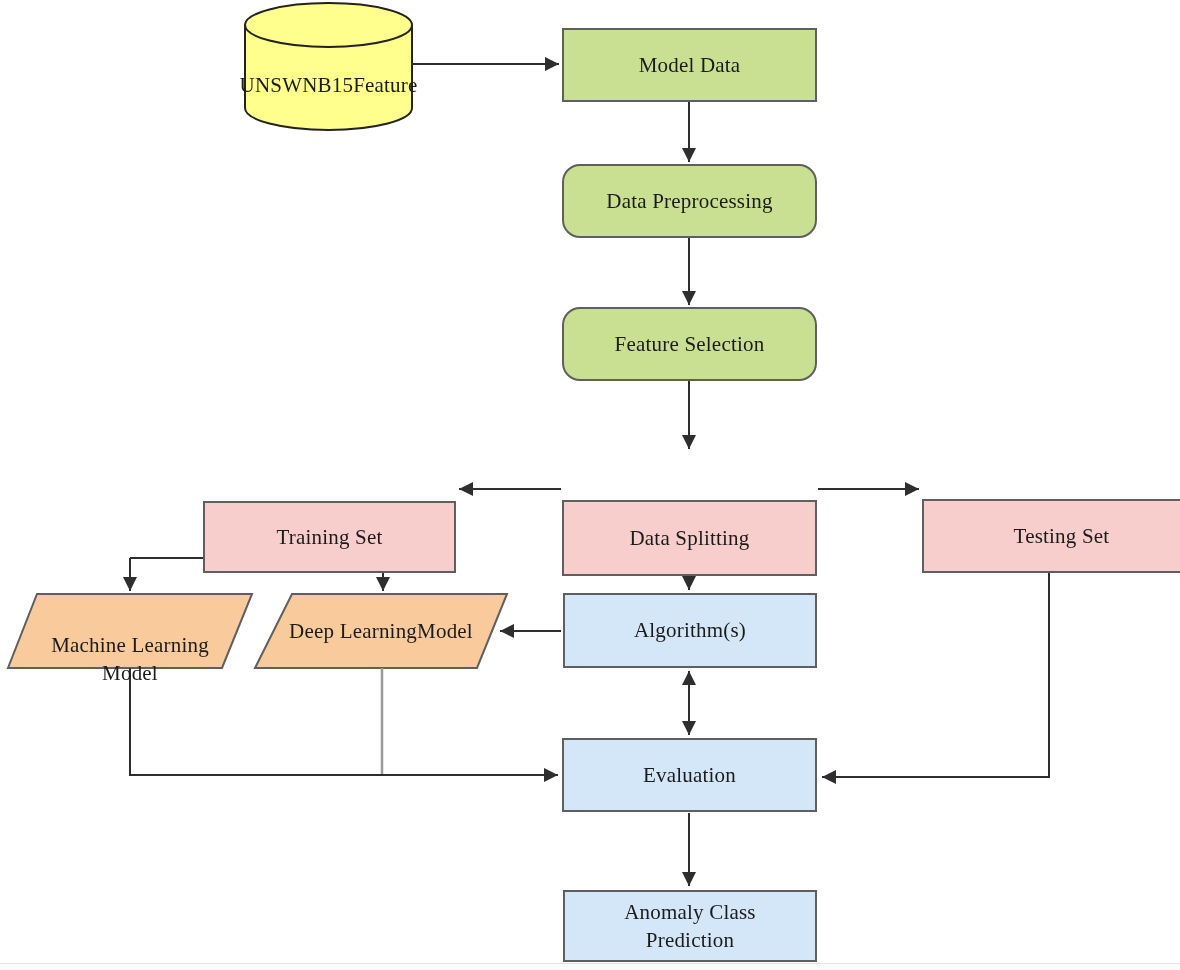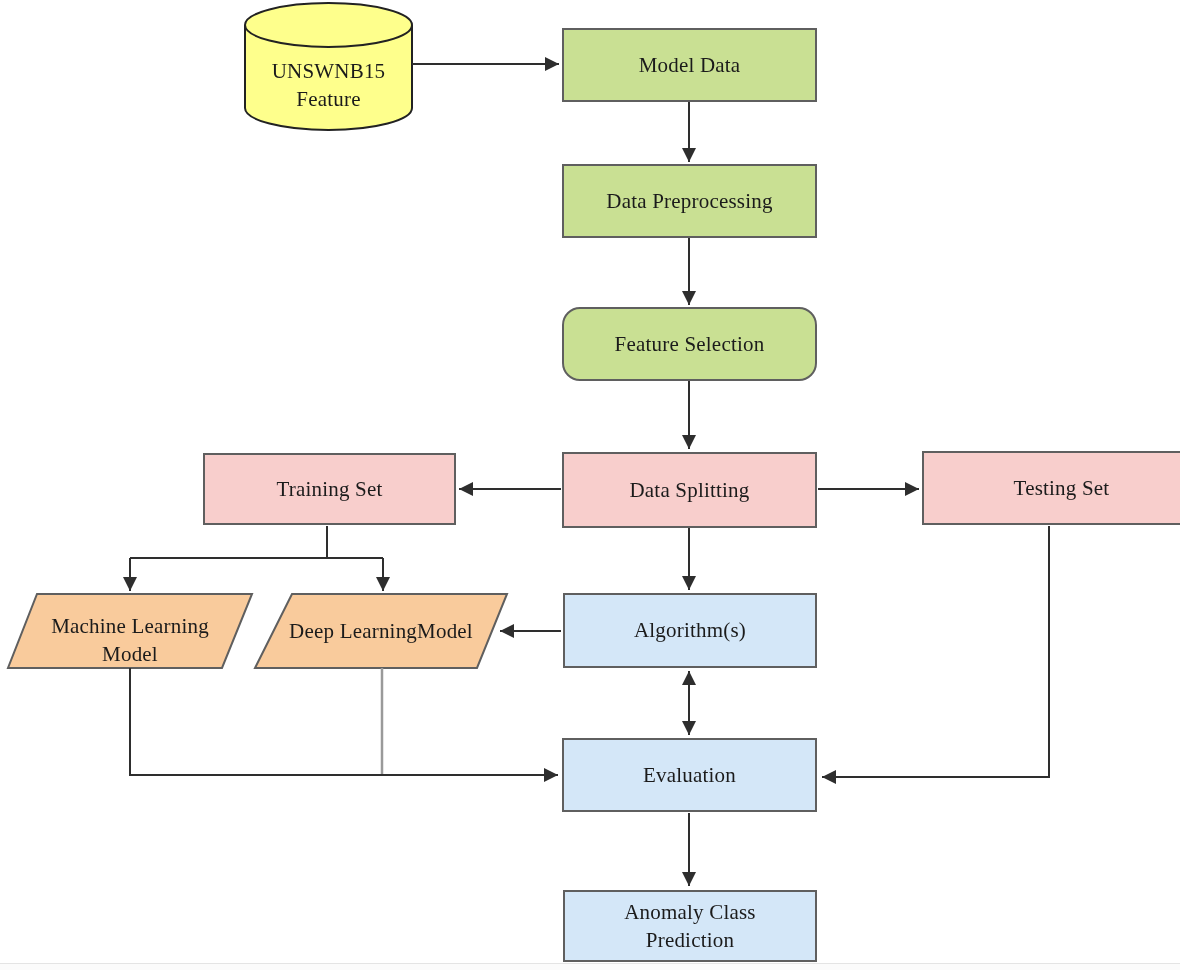--- a/index.html
+++ b/index.html
@@ -9,21 +9,21 @@
     overflow:hidden;
   }
   #edges{position:absolute;left:0;top:0;z-index:1;}
   .node{
     position:absolute;z-index:2;box-sizing:border-box;
     display:flex;align-items:center;justify-content:center;text-align:center;
     font-size:21px;line-height:1.35;letter-spacing:.2px;
   }
   .rect{border:2px solid var(--c-border);}
   .green{background:var(--c-green);}
-  .pink{background:var(--c-pink);}
+  .pink{background:var(--c-pink);margin-top:48px;}
   .blue{background:var(--c-blue);}
   .shape-label{
     position:absolute;z-index:3;display:flex;align-items:center;justify-content:center;
     text-align:center;font-size:21px;line-height:1.35;letter-spacing:.2px;
   }
   .edge{stroke:var(--c-connector);stroke-width:2;fill:none;}
   .edge-gray{stroke:var(--c-connector_gray);stroke-width:2.5;fill:none;}
   .shape{stroke:var(--c-border);stroke-width:2;}
   .cyl{stroke:var(--c-cyl_border);stroke-width:2;}
   #bottom-edge{
@@ -64,50 +64,50 @@
     <path class="edge" d="M130 558 V591" marker-end="url(#arr)"></path>
     <path class="edge" d="M383 558 V591" marker-end="url(#arr)"></path>
     <path class="edge" d="M561 631 H500" marker-end="url(#arr)"></path>
     <path class="edge" d="M689 671 V735" marker-start="url(#arr)" marker-end="url(#arr)"></path>
     <path class="edge" d="M130 668 V775 H558" marker-end="url(#arr)"></path>
     <path class="edge-gray" d="M382 668 V774"></path>
     <path class="edge" d="M1049 526 V777 H822" marker-end="url(#arr)"></path>
     <path class="edge" d="M689 813 V886" marker-end="url(#arr)"></path>
   </svg>
 
-  <div class="shape-label" style="left:245px;top:52px;width:167px;height:66px;flex-direction:column;">
+  <div class="shape-label" style="left:245px;top:52px;width:167px;height:66px;">
     <span>UNSWNB15</span>
     <span>Feature</span>
   </div>
 
   <div class="node rect green" style="left:562px;top:28px;width:255px;height:74px;">
     <span>Model Data</span>
   </div>
 
-  <div class="node rect green" style="left:562px;top:164px;width:255px;height:74px;">
+  <div class="node rect green" style="left:562px;top:164px;width:255px;height:74px;border-radius:18px;">
     <span>Data Preprocessing</span>
   </div>
 
   <div class="node rect green" style="left:562px;top:307px;width:255px;height:74px;border-radius:18px;">
     <span>Feature Selection</span>
   </div>
 
   <div class="node rect pink" style="left:562px;top:452px;width:255px;height:76px;">
     <span>Data Splitting</span>
   </div>
 
   <div class="node rect pink" style="left:203px;top:453px;width:253px;height:72px;">
     <span>Training Set</span>
   </div>
 
   <div class="node rect pink" style="left:922px;top:451px;width:279px;height:74px;">
     <span>Testing Set</span>
   </div>
 
-  <div class="shape-label" style="left:8px;top:596px;width:244px;height:88px;flex-direction:column;">
+  <div class="shape-label" style="left:8px;top:615px;width:244px;height:88px;flex-direction:column;">
     <span>Machine Learning</span>
     <span>Model</span>
   </div>
 
   <div class="shape-label" style="left:255px;top:596px;width:252px;height:70px;flex-direction:row;">
     <span>Deep Learning</span>
     <span>Model</span>
   </div>
 
   <div class="node rect blue" style="left:563px;top:593px;width:254px;height:75px;">

